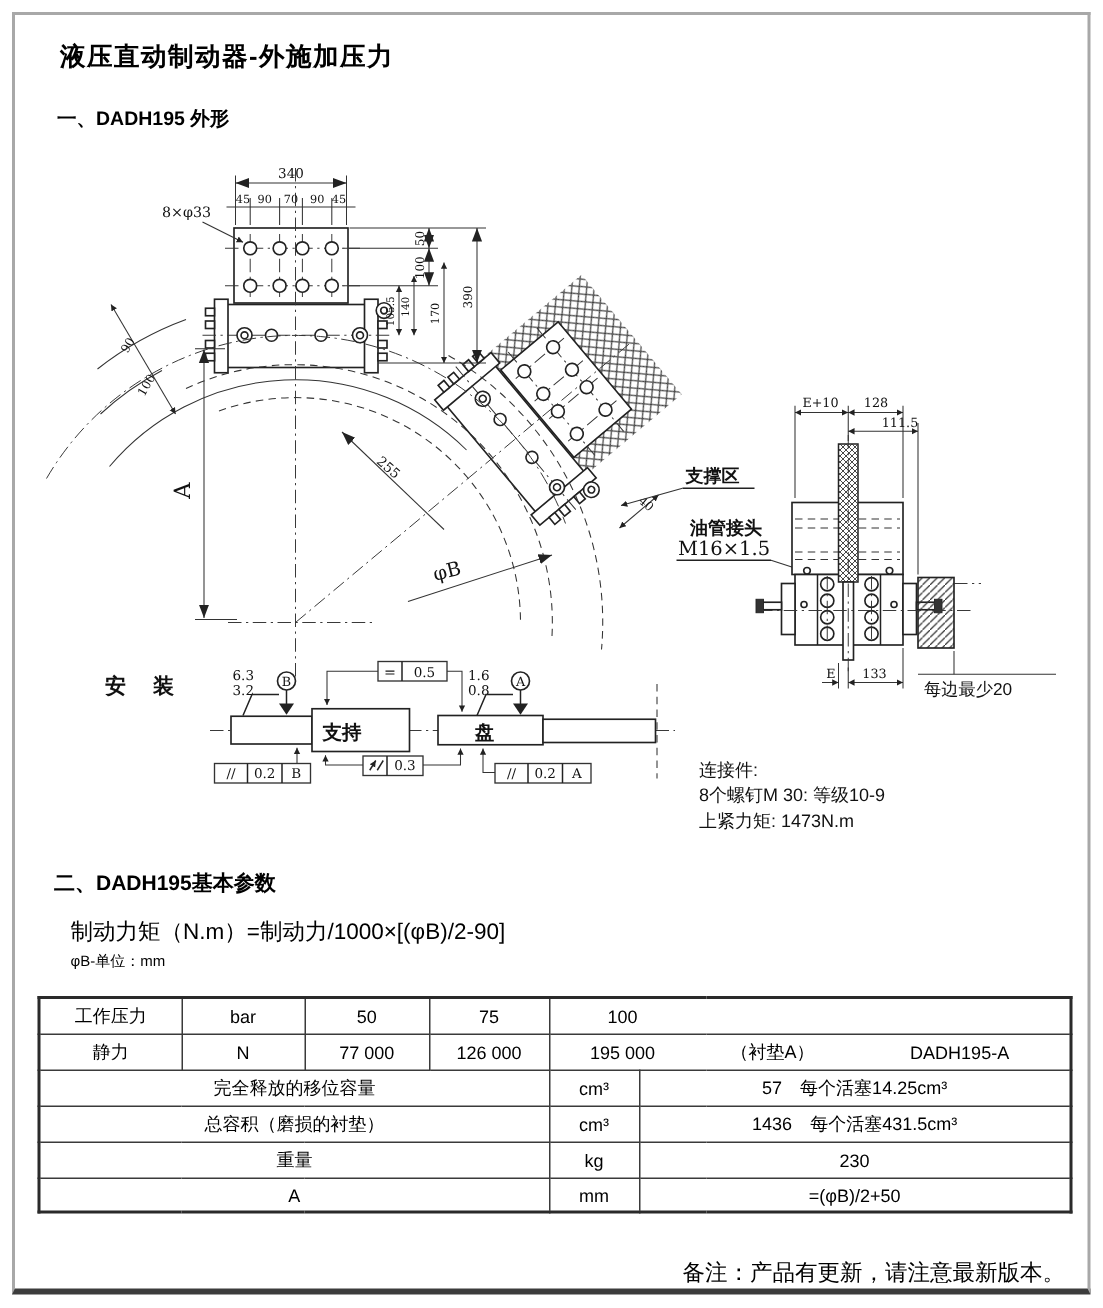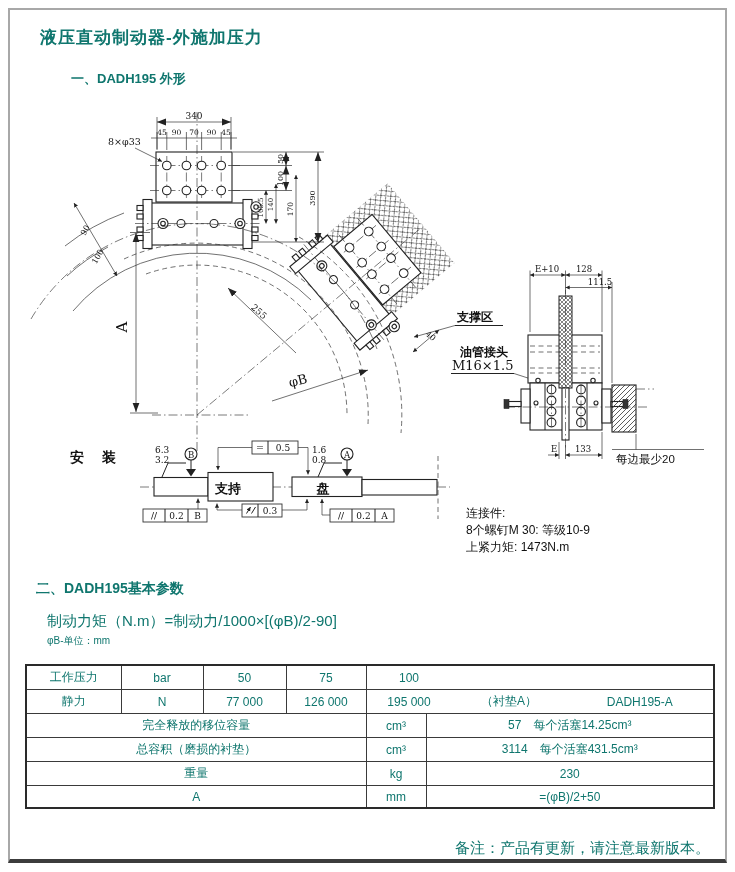--- a/index.html
+++ b/index.html
@@ -1,41 +1,41 @@
 <!DOCTYPE html>
 <html><head>
 <meta charset="utf-8">
 <style>
   html,body{margin:0;padding:0;background:#fff;}
   .canvas{position:relative;width:735px;height:872px;background:#fff;overflow:hidden;
-          font-family:"Liberation Sans","DejaVu Sans",sans-serif;color:#0f766e;}
+          font-family:"Liberation Sans","DejaVu Sans",sans-serif;color:#000000;}
   .page{position:absolute;left:8px;top:8px;width:715px;height:849px;background:#fff;
         border:2px solid #a8a8a8;border-bottom:4px solid #3c3c3c;}
   .abs{position:absolute;}
   .title{left:40px;top:26px;font-size:17px;font-weight:bold;letter-spacing:1px;}
-  .sec1{left:38px;top:70px;font-size:13px;font-weight:bold;margin-left:33px;}
+  .sec1{left:38px;top:70px;font-size:13px;font-weight:bold;}
   .sec2{left:36px;top:580px;font-size:14px;font-weight:bold;}
   .formula1{left:47px;top:612px;font-size:15px;}
   .formula2{left:47px;top:634px;font-size:10px;}
   .note{left:380px;top:832px;width:330px;text-align:right;font-size:15px;margin-top:7px;}
   svg{position:absolute;left:0;top:0;}
   svg text{fill:#111;}
   .t{font-family:"DejaVu Serif","Liberation Serif",serif;}
   .cn{font-family:"Liberation Sans","DejaVu Sans",sans-serif;}
   .oln{fill:#fff;stroke:#222;stroke-width:1.1;}
   .ln{stroke:#222;fill:none;stroke-width:1;}
   .thin{stroke:#333;fill:none;stroke-width:.7;}
   .dim{stroke:#333;fill:none;stroke-width:.7;}
   .cl{stroke:#333;fill:none;stroke-width:.65;stroke-dasharray:9 3 1.5 3;}
   .dsh{stroke:#333;fill:none;stroke-width:.7;stroke-dasharray:5 3.5;}
   .fr{fill:#fff;stroke:#333;stroke-width:.9;}
   
   table.params{position:absolute;left:25px;top:664px;width:690px;border-collapse:collapse;
     font-size:12px;table-layout:fixed;}
-  table.params td{border:1px solid #3a3a3a;text-align:center;padding:3px 0;height:15px;
+  table.params td{border:1px solid #3a3a3a;text-align:center;padding:3px 6px;height:15px;
     overflow:hidden;white-space:nowrap;}
   table.params{border:2px solid #2a2a2a;}
   .wide{display:flex;align-items:center;}
   .wide span:nth-child(1){width:85px;text-align:center;}
   .wide span:nth-child(2){width:115px;text-align:center;}
   .wide span:nth-child(3){flex:1;text-align:center;}
 </style>
 </head>
 <body>
 
@@ -377,21 +377,21 @@
       </td>
     </tr>
     <tr>
       <td colspan="4">完全释放的移位容量</td>
       <td>cm³</td>
       <td colspan="3">57　每个活塞14.25cm³</td>
     </tr>
     <tr>
       <td colspan="4">总容积（磨损的衬垫）</td>
       <td>cm³</td>
-      <td colspan="3">3114　每个活塞431.5cm³</td>
+      <td colspan="3">1436　每个活塞431.5cm³</td>
     </tr>
     <tr>
       <td colspan="4">重量</td>
       <td>kg</td>
       <td colspan="3">230</td>
     </tr>
     <tr>
       <td colspan="4">A</td>
       <td>mm</td>
       <td colspan="3">=(φB)/2+50</td>

